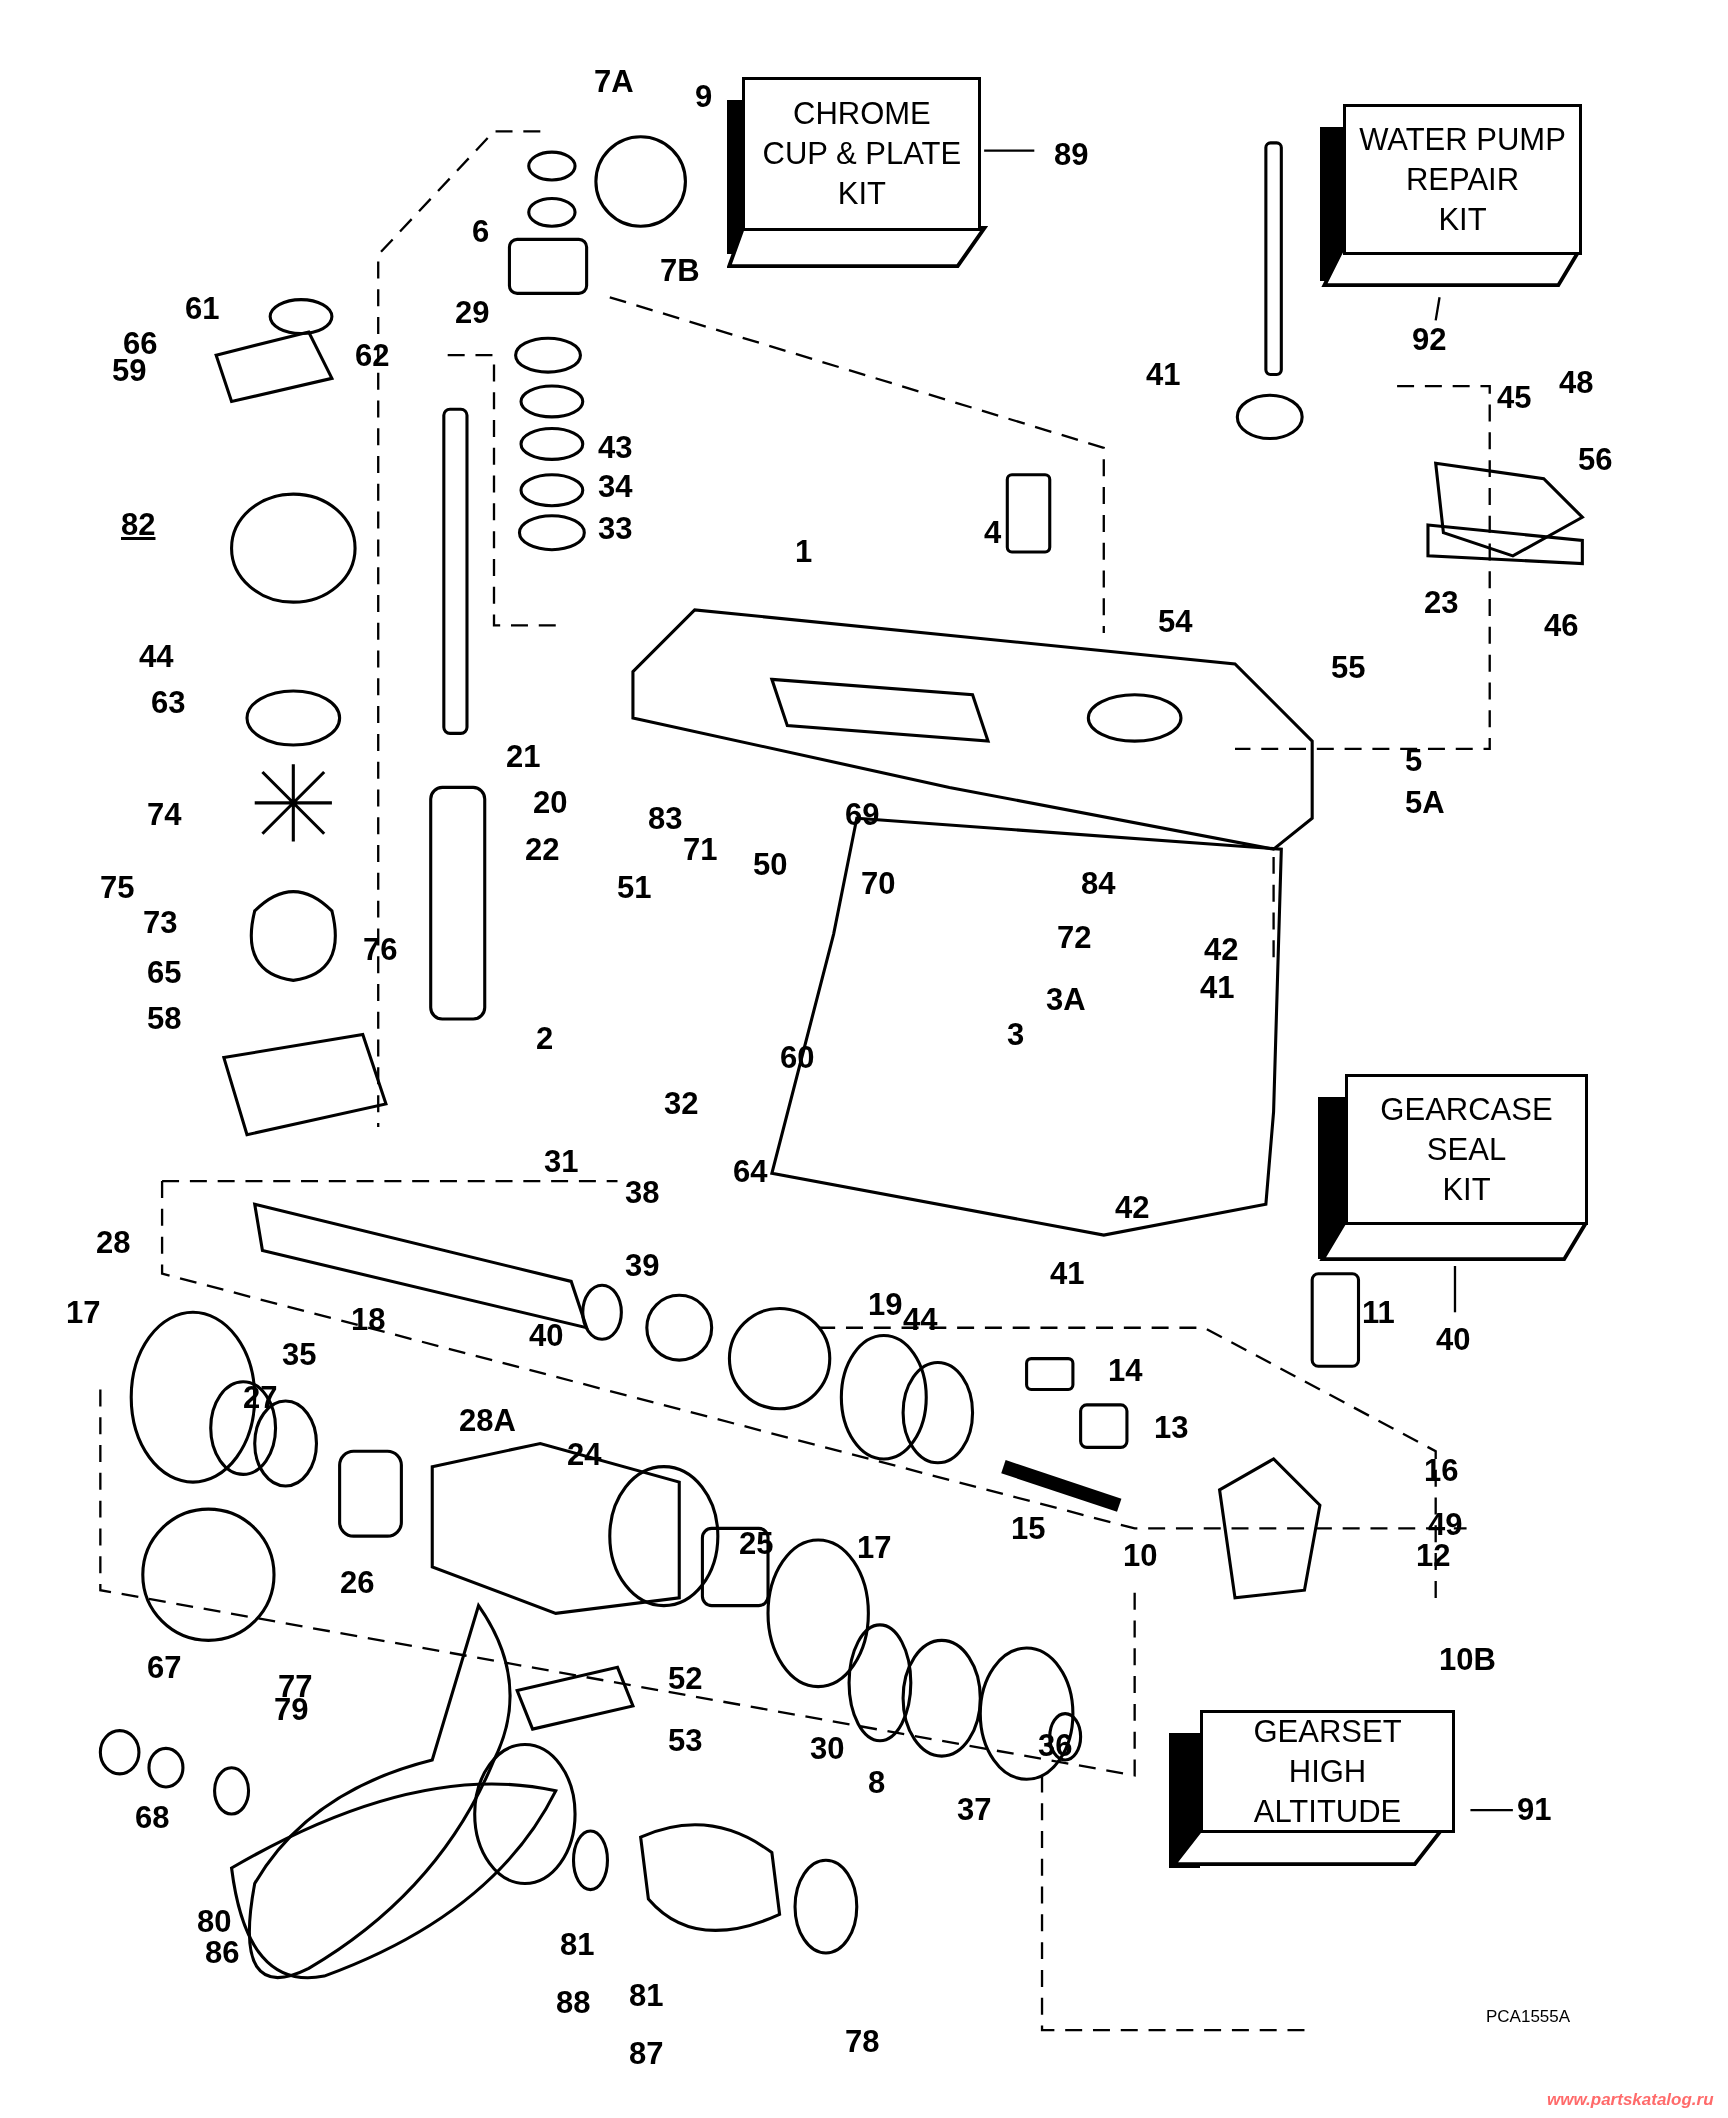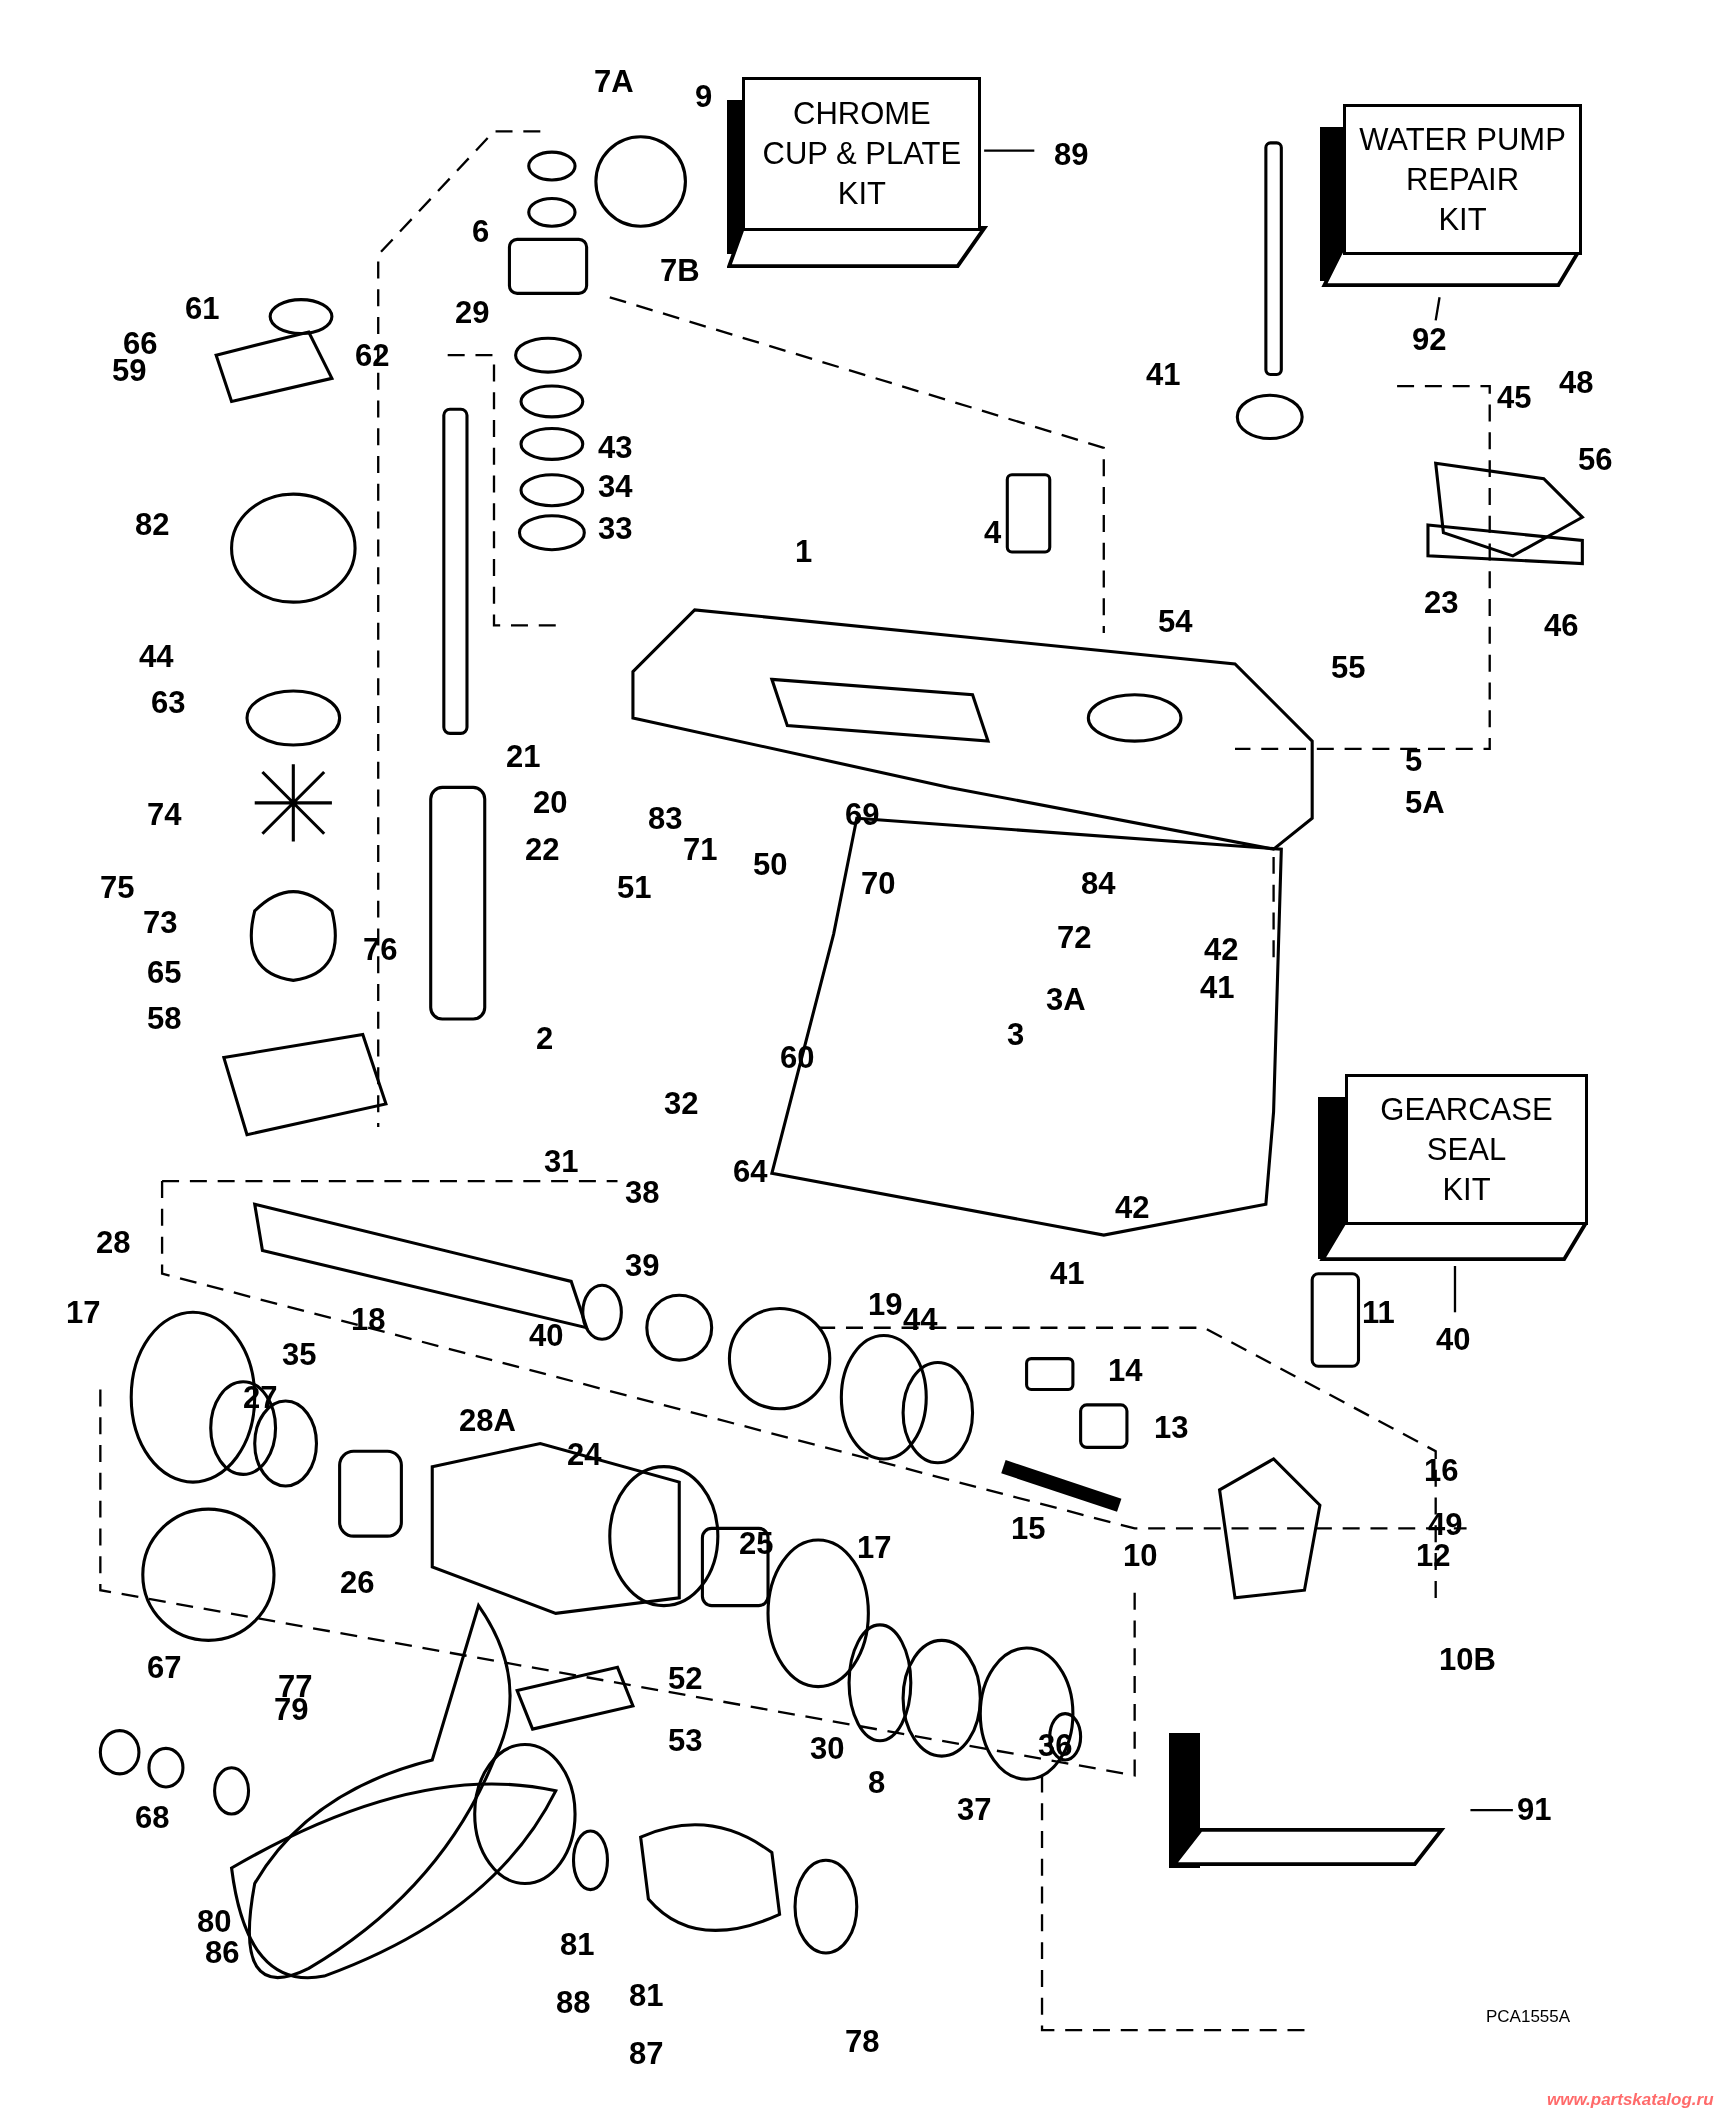--- a/index.html
+++ b/index.html
@@ -166,20 +166,25 @@
     <div>KIT</div>
   </div>
 </div>
 <div class="lbl" style="left:1436px;top:1324px;">40</div>
 
 <div class="kit" style="left:1169px;top:1710px;width:293px;height:158px;">
   <div class="side" style="left:0;top:23px;width:31px;height:135px;"></div>
   <svg class="base" style="left:0;top:116px;width:293px;height:42px;" viewBox="0 0 380 55">
       <polygon points="40,5 355,5 320,50 5,50" fill="#fff" stroke="#000" stroke-width="5"></polygon>
     </svg>
+  <div class="face" style="left:31px;top:0;width:255px;height:123px;">
+    <div>GEARSET</div>
+    <div>HIGH</div>
+    <div>ALTITUDE</div>
+  </div>
 </div>
 <div class="lbl" style="left:1517px;top:1794px;">91</div>
 
 <div class="lbl" style="left:795px;top:536px;">1</div>
 <div class="lbl" style="left:536px;top:1023px;">2</div>
 <div class="lbl" style="left:1007px;top:1019px;">3</div>
 <div class="lbl" style="left:1046px;top:984px;">3A</div>
 <div class="lbl" style="left:984px;top:517px;">4</div>
 <div class="lbl" style="left:1405px;top:745px;">5</div>
 <div class="lbl" style="left:1405px;top:787px;">5A</div>
@@ -258,21 +263,21 @@
 <div class="lbl" style="left:143px;top:907px;">73</div>
 <div class="lbl" style="left:147px;top:799px;">74</div>
 <div class="lbl" style="left:100px;top:872px;">75</div>
 <div class="lbl" style="left:363px;top:934px;">76</div>
 <div class="lbl" style="left:278px;top:1671px;">77</div>
 <div class="lbl" style="left:845px;top:2026px;">78</div>
 <div class="lbl" style="left:274px;top:1694px;">79</div>
 <div class="lbl" style="left:197px;top:1906px;">80</div>
 <div class="lbl" style="left:629px;top:1980px;">81</div>
 <div class="lbl" style="left:560px;top:1929px;">81</div>
-<div class="lbl" style="left:135px;top:509px;">82</div>
+<div class="lbl" style="left:121px;top:509px;text-decoration:underline;">82</div>
 <div class="lbl" style="left:648px;top:803px;">83</div>
 <div class="lbl" style="left:1081px;top:868px;">84</div>
 <div class="lbl" style="left:139px;top:641px;">44</div>
 <div class="lbl" style="left:205px;top:1937px;">86</div>
 <div class="lbl" style="left:629px;top:2038px;">87</div>
 <div class="lbl" style="left:556px;top:1987px;">88</div>
 <div class="lbl" style="left:485px;top:660px;"></div>
 <div class="lbl" style="left:1165px;top:255px;"></div>
 <div class="lbl" style="left:678px;top:739px;"></div>
 

